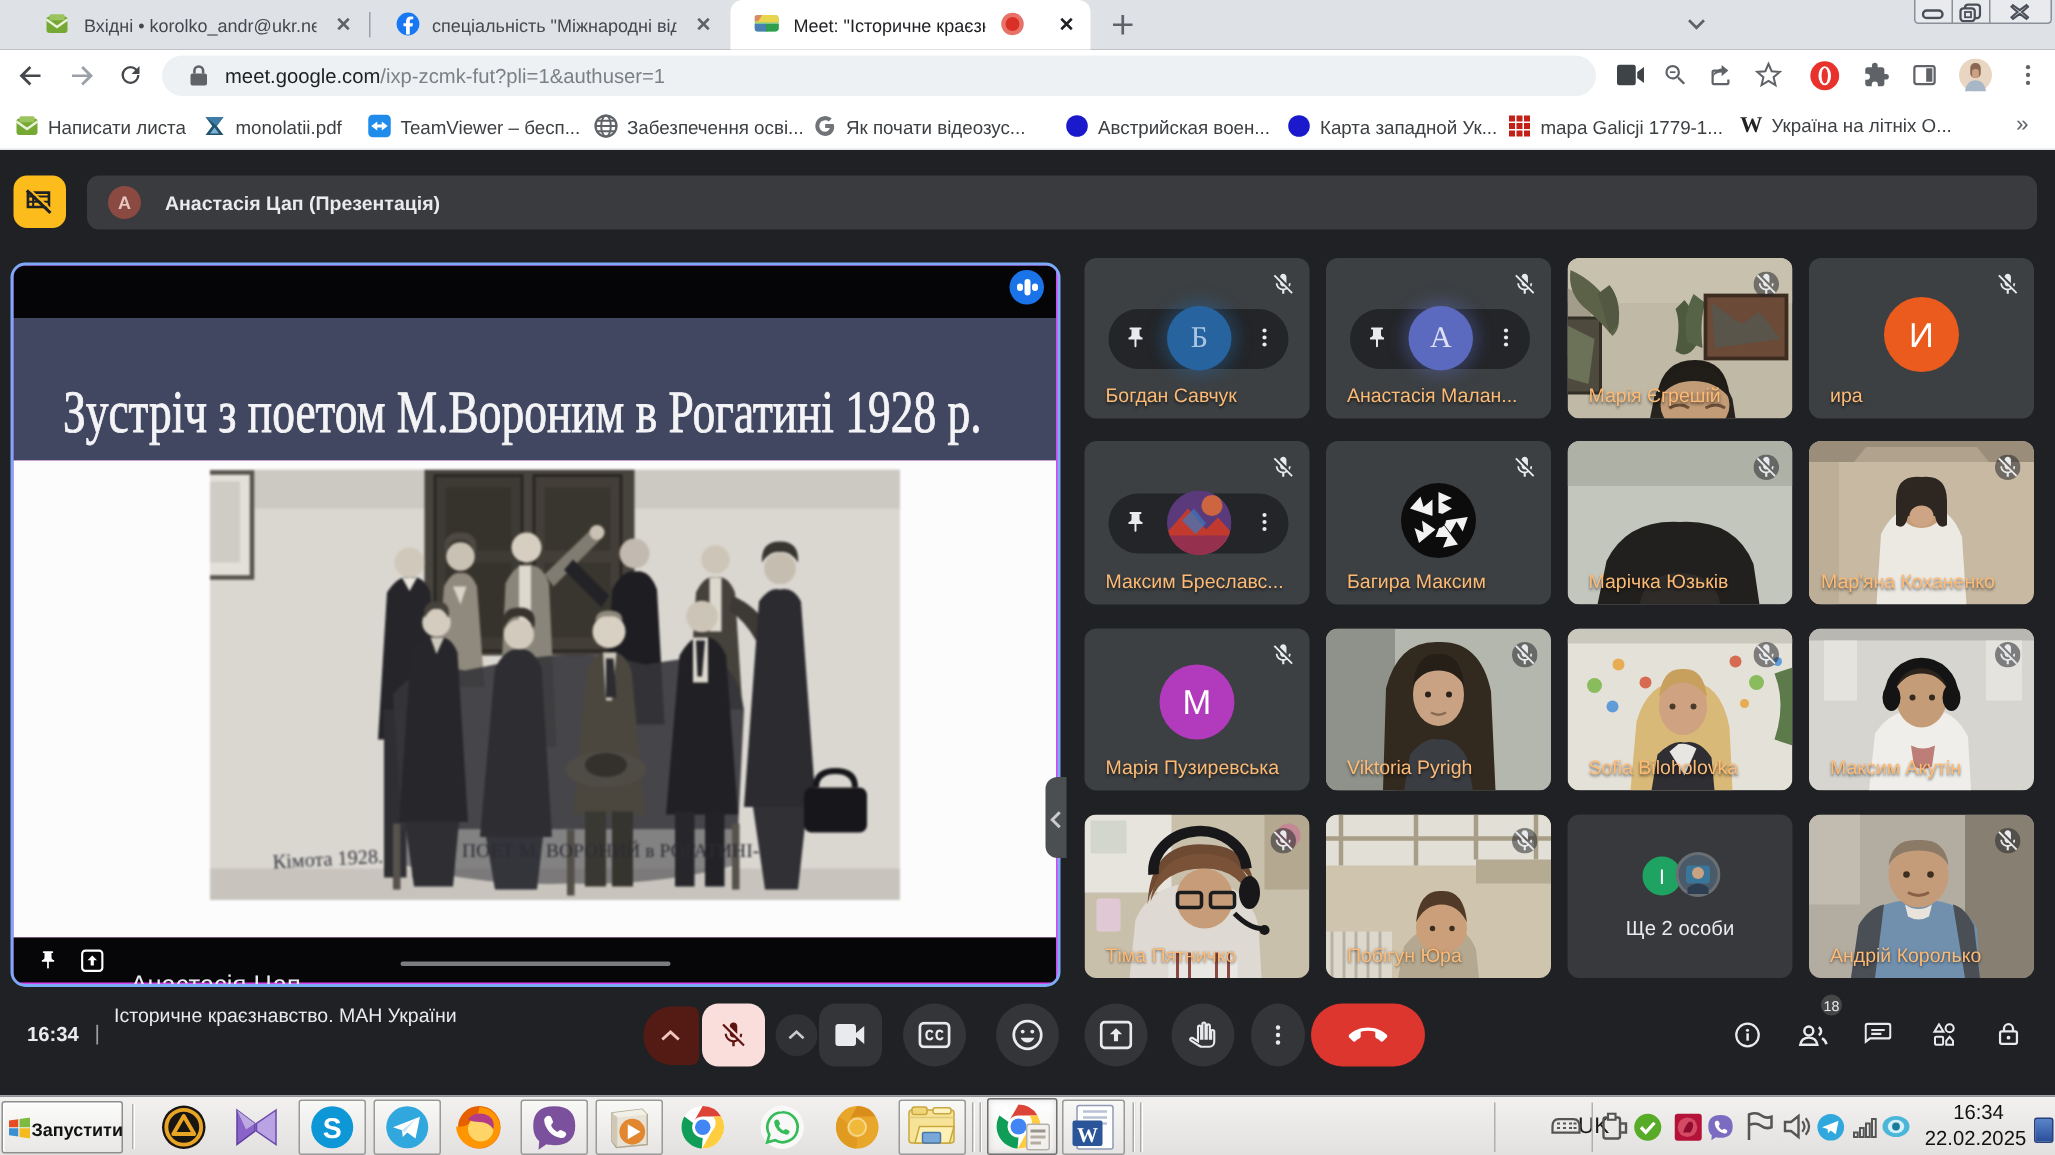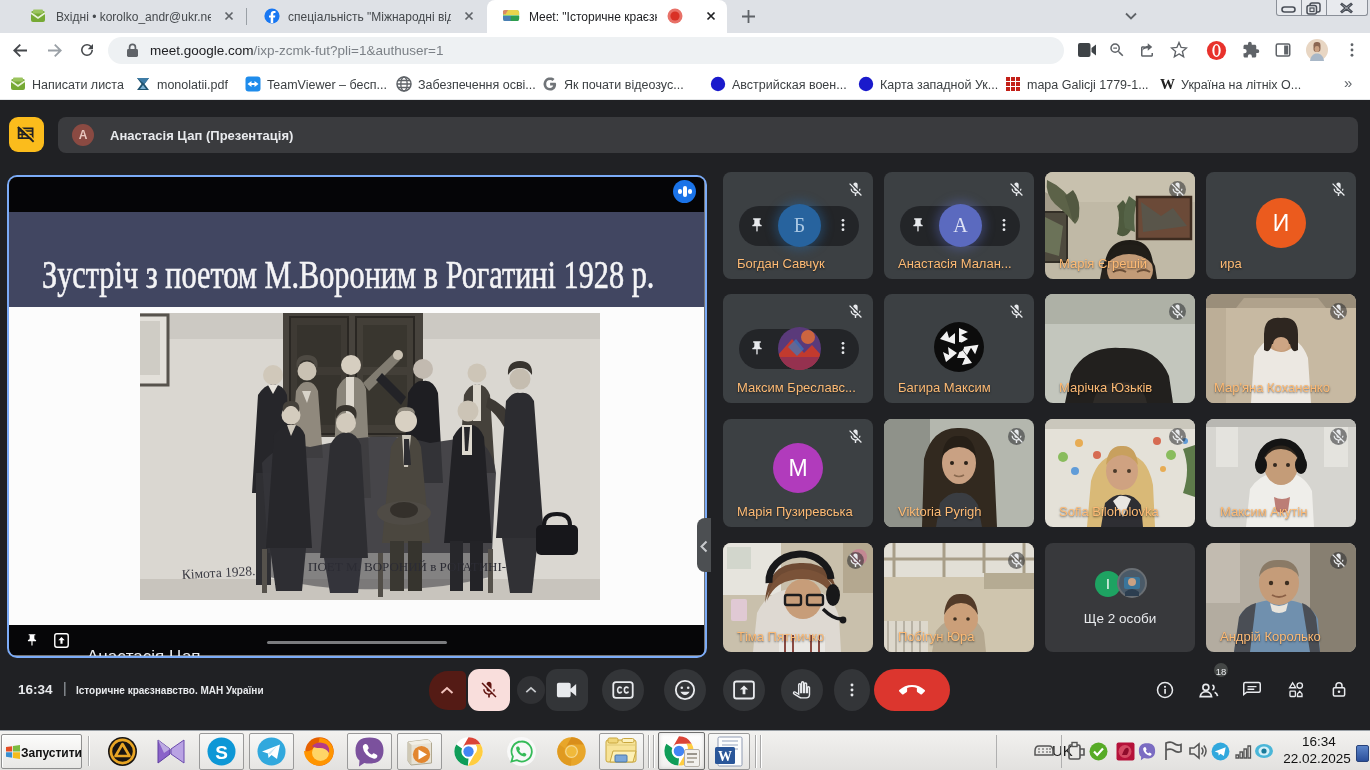--- a/index.html
+++ b/index.html
@@ -218,21 +218,21 @@
         <path d="M2.2 3.4l18 17" stroke="#202124" stroke-width="2.4"></path>
         <path d="M4.2 2.4l18 17" stroke="#fbbc1c" stroke-width="1.6"></path>
       </svg>
     </div>
 
     <div class="abs" style="left:58px; top:17px; width:1300px; height:36px; background:#3a3b3e; border-radius:8px;">
       <div class="abs" style="left:14px; top:7px; width:22px; height:22px; background:#8a4a42; border-radius:50%; color:#e8c6bd; font-size:12px; font-weight:bold; text-align:center; line-height:22px;">A</div>
       <div class="abs" style="left:52px; top:11px; color:#e8eaed; font-size:13px; font-weight:bold;">Анастасія Цап (Презентація)</div>
     </div>
 
-    <div class="abs" style="left:7px; top:75px; width:700px; height:483px; background:#737373; border:2.5px solid #7babf7; border-radius:10px; overflow:hidden;">
+    <div class="abs" style="left:7px; top:75px; width:700px; height:483px; background:#d946ef; border:2.5px solid #7babf7; border-radius:10px; overflow:hidden;">
       <div class="abs" style="left:0; top:0; width:695px; height:35px; background:#050507;"></div>
       <div class="abs" style="left:0; top:35px; width:695px; height:95px; background:#414661;">
         <div class="abs" style="left:33px; top:43px; color:#f4f4f6; font-family:'Liberation Serif',serif; font-size:40px; line-height:40px; white-space:nowrap; -webkit-text-stroke:0.6px #f4f4f6; transform:scaleX(0.757); transform-origin:0 0;">Зустріч з поетом М.Вороним в Рогатині 1928 р.</div>
       </div>
       <div class="abs" style="left:0; top:130px; width:695px; height:318px; background:#fcfcfc;">
 
         <svg class="abs" style="left:131px; top:6px; filter:blur(0.6px);" width="460" height="287" viewBox="0 0 460 287">
           <rect width="460" height="287" fill="#dad7d1"></rect>
           <rect x="0" y="0" width="460" height="26" fill="#ccc9c3"></rect>
           <rect x="0" y="266" width="460" height="21" fill="#c8c4bd"></rect>
@@ -647,21 +647,21 @@
         <svg class="micoff" viewBox="0 0 24 24">
             <circle cx="12" cy="12" r="12" fill="rgba(40,42,45,.55)"></circle>
             <path d="M19 11h-1.7c0 .74-.16 1.43-.43 2.05l1.23 1.23c.56-.98.9-2.09.9-3.28zm-4.02.17c0-.06.02-.11.02-.17V5c0-1.66-1.34-3-3-3S9 3.34 9 5v.18l5.98 5.99zM4.27 3L3 4.27l6.01 6.01V11c0 1.66 1.33 3 2.99 3 .22 0 .44-.03.65-.08l1.66 1.66c-.71.33-1.5.52-2.31.52-2.76 0-5.3-2.1-5.3-5.1H5c0 3.41 2.72 6.23 6 6.72V21h2v-3.28c.91-.13 1.77-.45 2.54-.9L19.73 21 21 19.73 4.27 3z" fill="#e8eaed"></path>
           </svg>
         <div class="tname">Андрій Королько</div>
       </div>
     </div>
     <div class="abs" id="controls" style="left:0; top:557px; width:1370px; height:73px;">
       <div class="abs" style="left:18px; top:25px; color:#e8eaed; font-size:13.5px; font-weight:bold;">16:34</div>
       <div class="abs" style="left:63px; top:23px; color:#9aa0a6; font-size:14px;">|</div>
-      <div class="abs" style="left:76px; top:28px; color:#e8eaed; font-size:10px; font-weight:bold;">Історичне краєзнавство. МАН України</div>
+      <div class="abs" style="left:76px; top:12px; color:#e8eaed; font-size:13px; font-weight:normal;">Історичне краєзнавство. МАН України</div>
 
       <div class="abs" style="left:429px; top:14px; width:37px; height:39px; background:#541b15; border-radius:19px 5px 5px 19px;">
         <svg class="abs" style="left:11px; top:15px;" width="14" height="9" viewBox="0 0 14 9">
             <path d="M1.5 7l5.5-5 5.5 5" stroke="#f2c4be" stroke-width="2" fill="none"></path>
           </svg>
       </div>
       <div class="abs" style="left:468px; top:12px; width:42px; height:42px; background:#f9dedc; border-radius:11px;">
         <svg class="abs" style="left:11px; top:10px;" width="20" height="22" viewBox="0 0 24 24">
             <path d="M19 11h-1.7c0 .74-.16 1.43-.43 2.05l1.23 1.23c.56-.98.9-2.09.9-3.28zm-4.02.17c0-.06.02-.11.02-.17V5c0-1.66-1.34-3-3-3S9 3.34 9 5v.18l5.98 5.99zM4.27 3L3 4.27l6.01 6.01V11c0 1.66 1.33 3 2.99 3 .22 0 .44-.03.65-.08l1.66 1.66c-.71.33-1.5.52-2.31.52-2.76 0-5.3-2.1-5.3-5.1H5c0 3.41 2.72 6.23 6 6.72V21h2v-3.28c.91-.13 1.77-.45 2.54-.9L19.73 21 21 19.73 4.27 3z" fill="#601410"></path>
           </svg>

